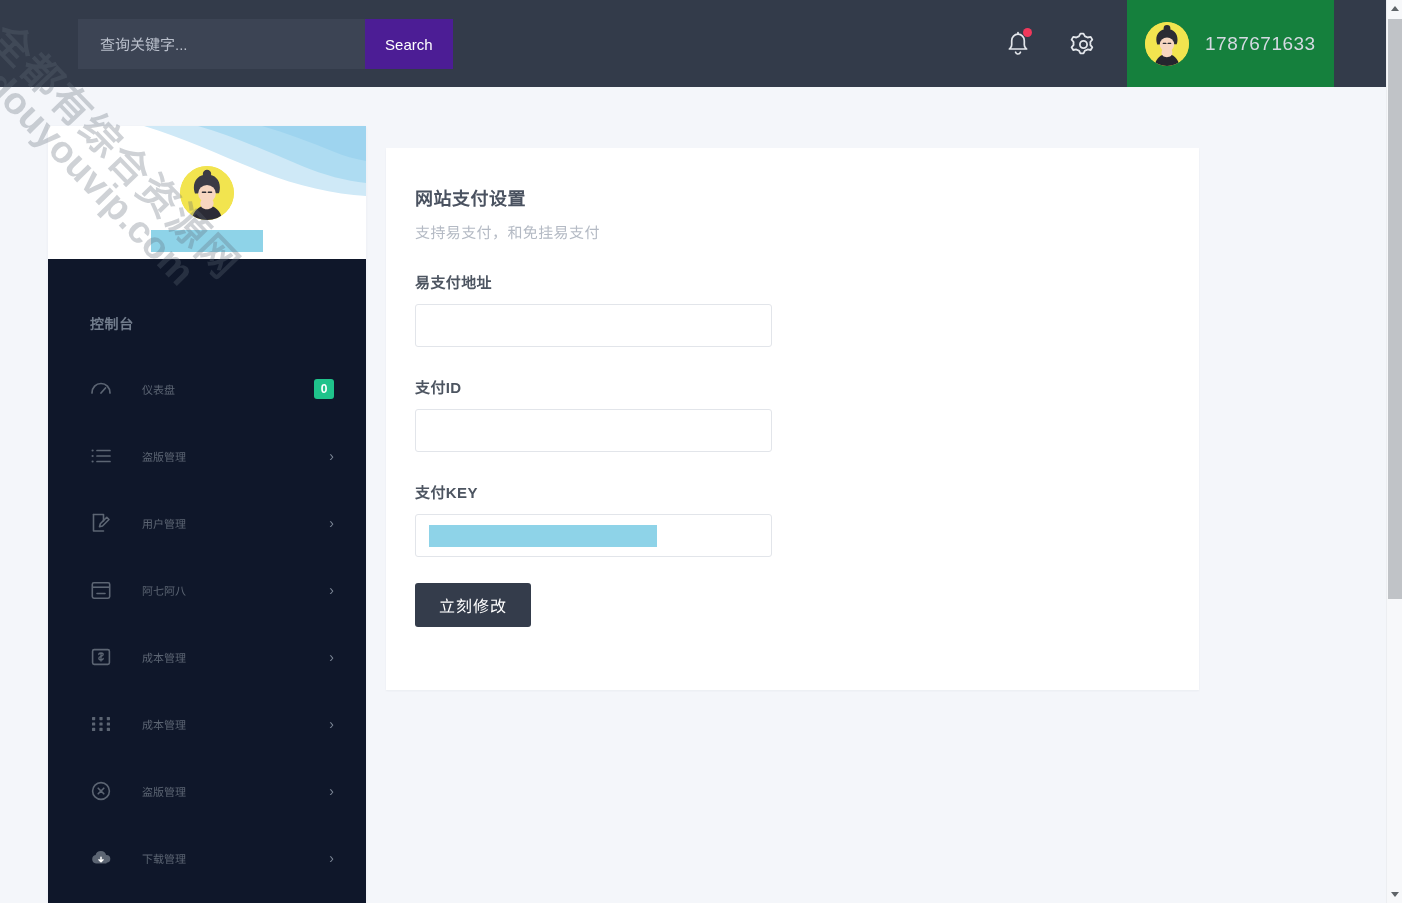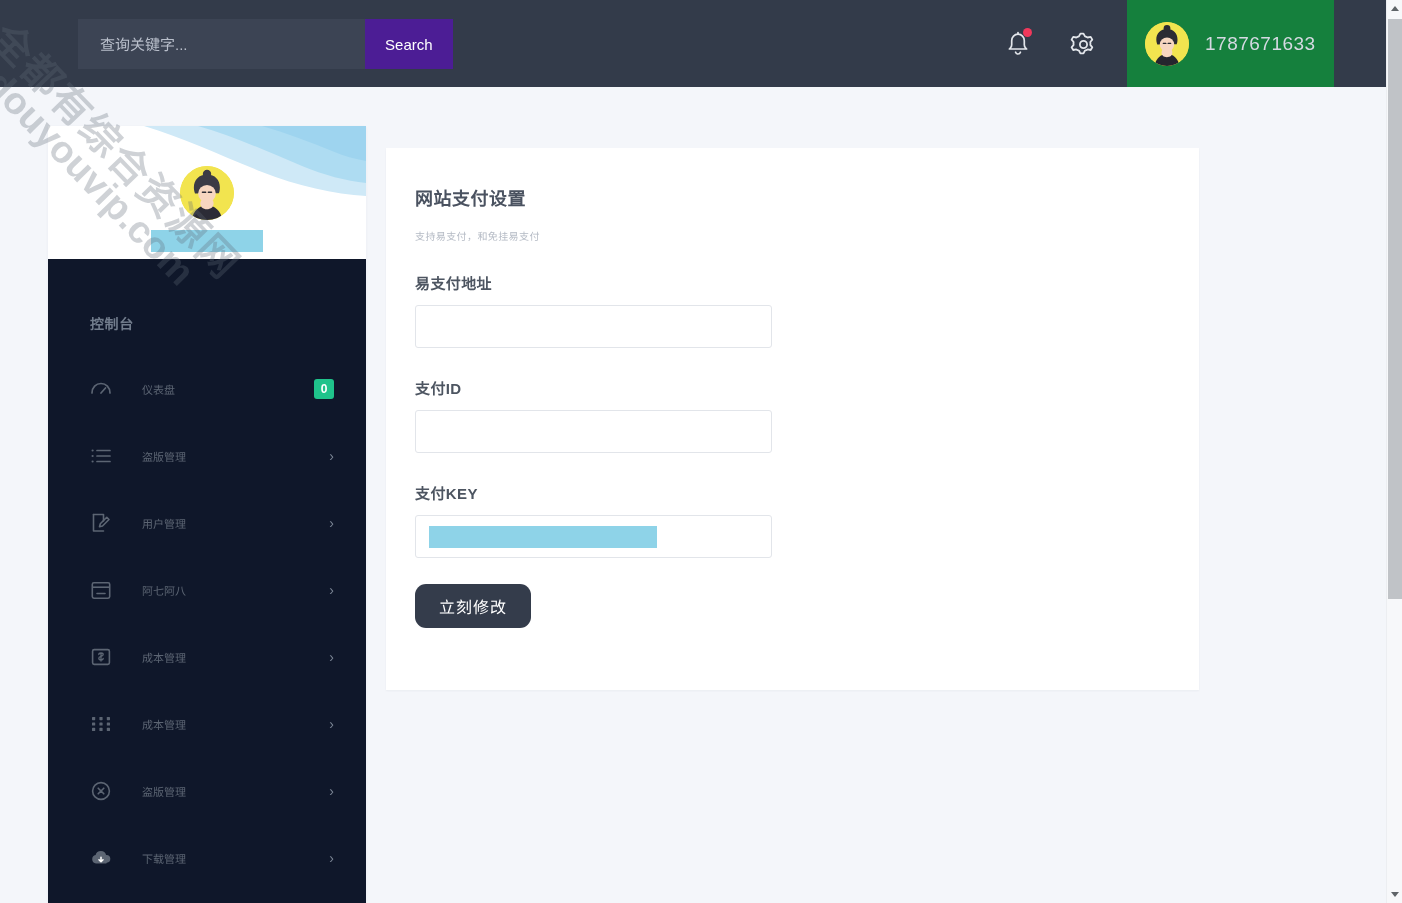--- a/index.html
+++ b/index.html
@@ -199,22 +199,22 @@
     padding: 36px 31px 40px 29px;
     box-shadow: 0 1px 2px rgba(40,50,70,.05);
   }
   #card-title {
     font-size: 18px;
     font-weight: 700;
     color: #4a5260;
     letter-spacing: .5px;
   }
   #card-sub {
-    margin-top: 18px;
-    font-size: 10px;
+    margin-top: 11px;
+    font-size: 15px;
     color: #b4bac4;
     letter-spacing: .4px;
   }
   .form-group { margin-top: 29px; }
   .form-label {
     font-size: 15px;
     font-weight: 700;
     color: #4d5561;
     display: block;
     letter-spacing: .4px;
@@ -243,21 +243,21 @@
     left: 14px; top: 11px;
     width: 228px; height: 22px;
     background: #8ed3e8;
     pointer-events: none;
   }
   #submit-button {
     margin-top: 26px;
     background: #343c4b;
     color: #ffffff;
     border: none;
-    border-radius: 11px;
+    border-radius: 3px;
     font-size: 16px;
     padding: 0 24px;
     height: 44px;
     cursor: pointer;
     letter-spacing: 1px;
     font-family: "Liberation Sans", "DejaVu Sans", sans-serif;
   }
 
   
   #vscroll {

